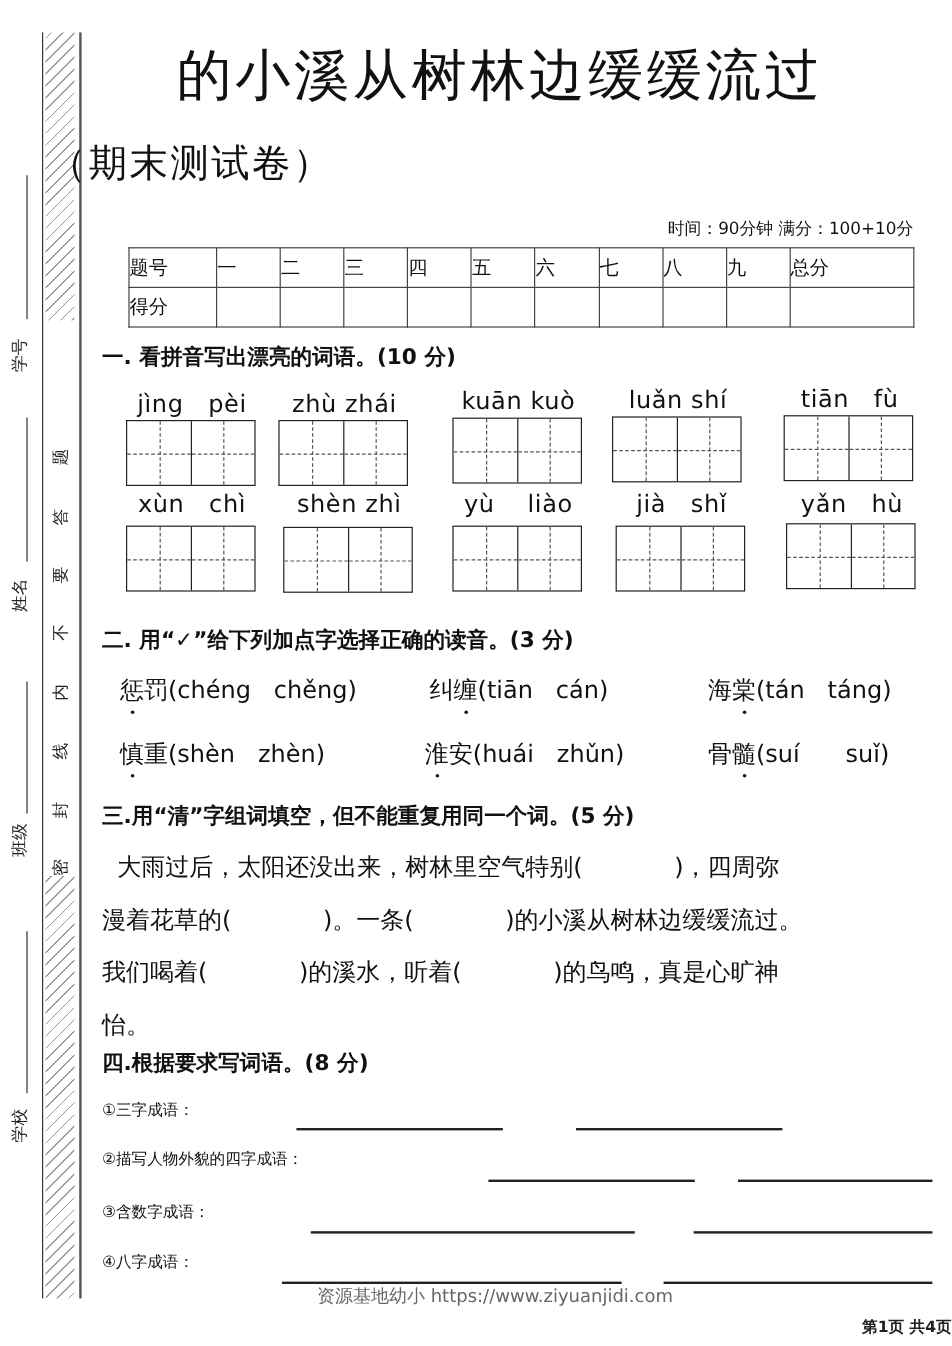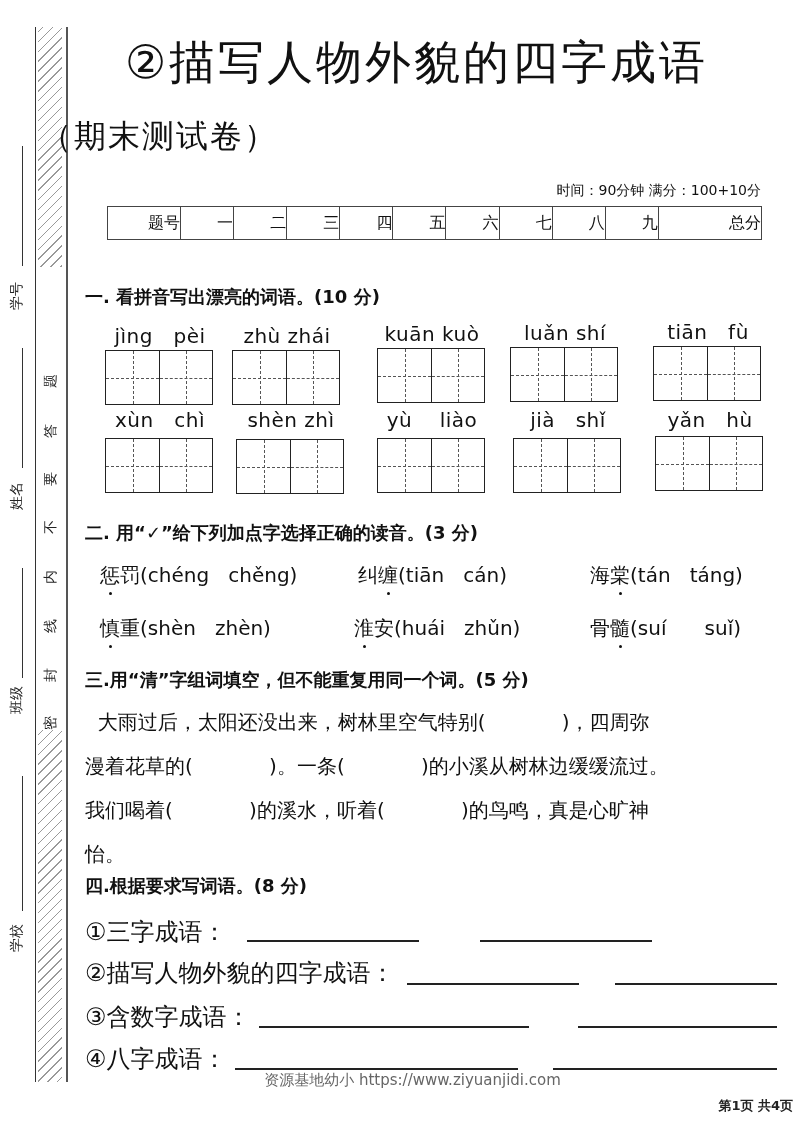--- a/index.html
+++ b/index.html
@@ -20,21 +20,21 @@
 
   
   .title { position: absolute; left: 0; top: 32px; width: 793px; text-align: center; font-size: 46px;
            letter-spacing: 3px; font-weight: 400; color: #111; padding-left: 40px; box-sizing: border-box; }
   .subtitle { position: absolute; left: 0; top: 115px; width: 793px; text-align: left; font-size: 32px;
               letter-spacing: 2px; padding-left: 40px; box-sizing: border-box; }
   .meta { position: absolute; right: 32px; top: 182px; font-size: 14px; }
 
   
   table.score { position: absolute; left: 107px; top: 206px; width: 655px; border-collapse: collapse; font-size: 16px; }
-  table.score td { border: 1px solid #444; height: 32px; text-align: right; padding: 0; }
+  table.score td { border: 1px solid #444; height: 32px; text-align: left; padding: 0; }
   table.score td:first-child { width: 72px; }
 
   .section-title { position: absolute; left: 85px; font-size: 18px; font-weight: 700; }
 
   
   .py-group { position: absolute; }
   .py-label { position: absolute; top: 0; left: 0; width: 110px; font-size: 20px; text-align: center; white-space: pre; letter-spacing: 0.5px;}
   .tian { position: absolute; top: 26px; left: 0; display: flex; border: 1.5px solid #222; }
   .tian .cell { width: 53px; height: 53px; position: relative; box-sizing: border-box; }
   .tian .cell + .cell { border-left: 1.5px solid #222; }
@@ -43,21 +43,21 @@
 
   
   .pron { position: absolute; font-size: 20px; white-space: pre; }
   .dot-char { position: relative; display: inline-block; }
   .dot-char::after { content: ""; position: absolute; left: 50%; bottom: -6px; width: 3px; height: 3px; margin-left: -1.5px; background: #111; border-radius: 50%; }
 
   
   .para { position: absolute; left: 85px; width: 708px; font-size: 20px; line-height: 44px; }
 
   
-  .q4 { position: absolute; left: 85px; font-size: 24px; }
+  .q4 { position: absolute; left: 85px; font-size: 13px; }
   .blank { position: absolute; height: 1.5px; background: #222; }
 
   .watermark { position: absolute; left: 16px; top: 1071px; width: 793px; text-align: center; font-size: 15px; color: #666; }
   .page-num { position: absolute; left: 0; top: 1097px; width: 793px; text-align: right; font-size: 13px; color: #222; font-weight: 700; }
 </style>
 </head>
 <body>
 
 <div>
   <div class="margin-line-left"></div>
@@ -77,39 +77,52 @@
   <div class="field" style="top:286px">学号</div>
   <div class="field-line" style="top:146px;height:120px"></div>
   <div class="field" style="top:486px">姓名</div>
   <div class="field-line" style="top:348px;height:120px"></div>
   <div class="field" style="top:690px">班级</div>
   <div class="field-line" style="top:568px;height:110px"></div>
   <div class="field" style="top:928px">学校</div>
   <div class="field-line" style="top:776px;height:135px"></div>
 </div>
 
-<div class="title">②描写人物外貌的四字成语</div>
+<div class="title">的小溪从树林边缓缓流过</div>
 <div class="subtitle">（期末测试卷）</div>
 <div class="meta">时间：90分钟  满分：100+10分</div>
 
 <table class="score">
   <tbody>
       <tr>
     <td>题号</td>
     <td>一</td>
     <td>二</td>
     <td>三</td>
     <td>四</td>
     <td>五</td>
     <td>六</td>
     <td>七</td>
     <td>八</td>
     <td>九</td>
     <td>总分</td>
   </tr>
+  <tr>
+    <td>得分</td>
+    <td></td>
+    <td></td>
+    <td></td>
+    <td></td>
+    <td></td>
+    <td></td>
+    <td></td>
+    <td></td>
+    <td></td>
+    <td></td>
+  </tr>
 </tbody>
   </table>
 
 <div class="section-title" style="top:285px">一. 看拼音写出漂亮的词语。(10 分)</div>
 
 <div class="py-group" style="left:105px;top:324px">
   <div class="py-label">jìng   pèi</div>
   <div class="tian">
       <div class="cell"></div>
       <div class="cell"></div>

